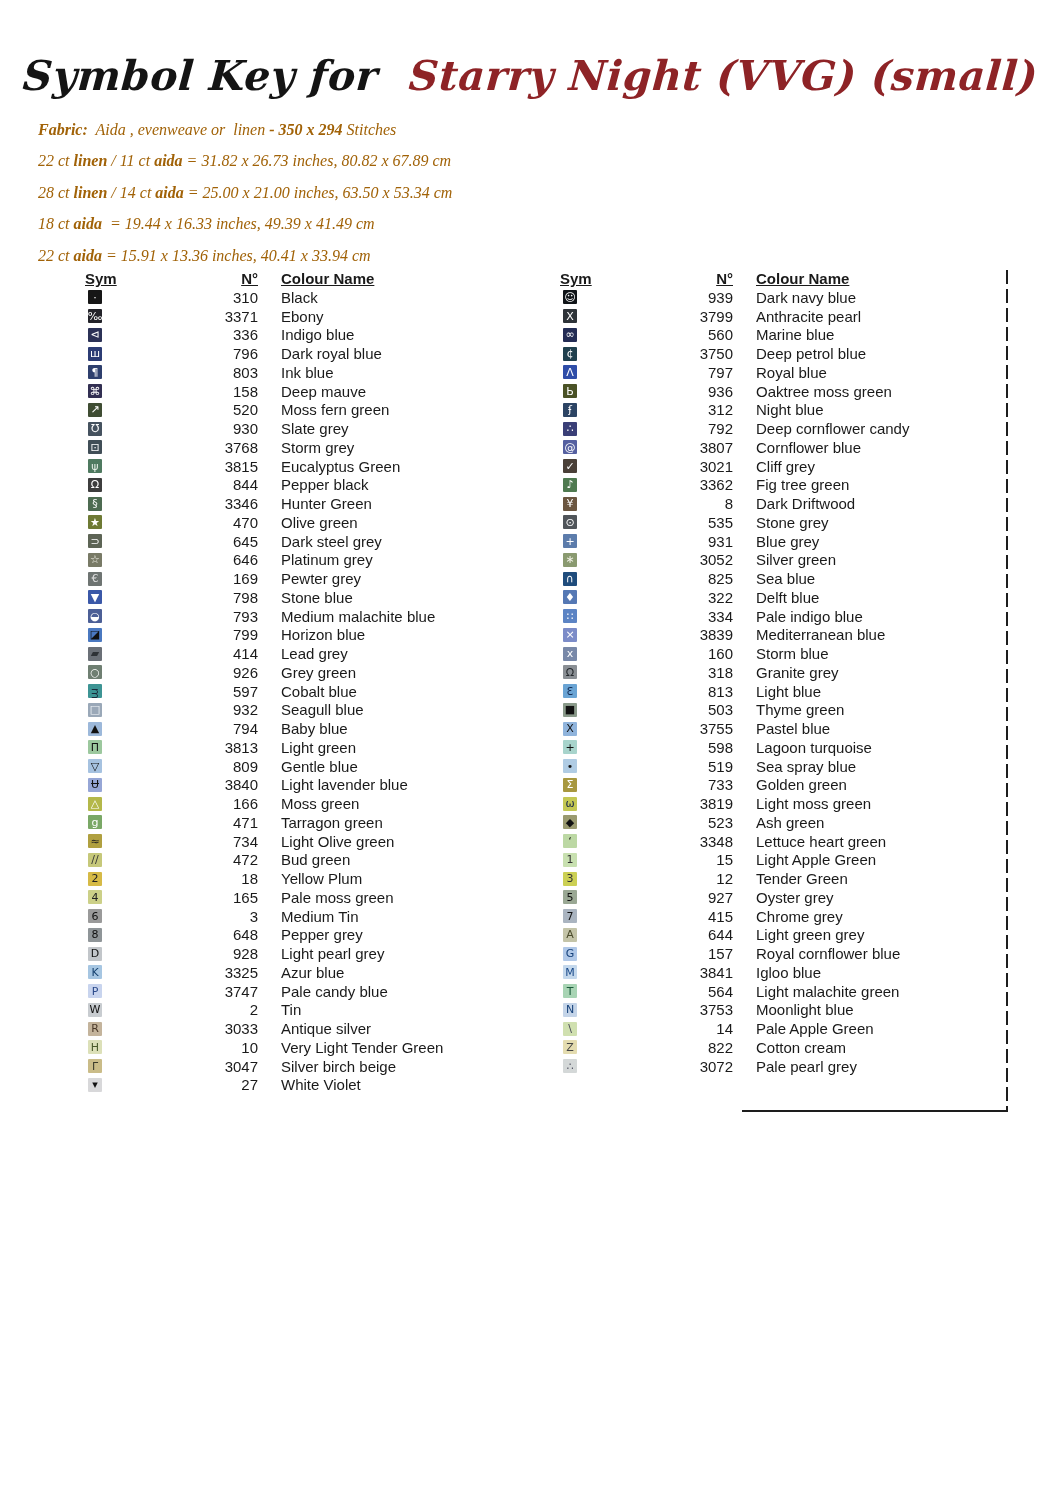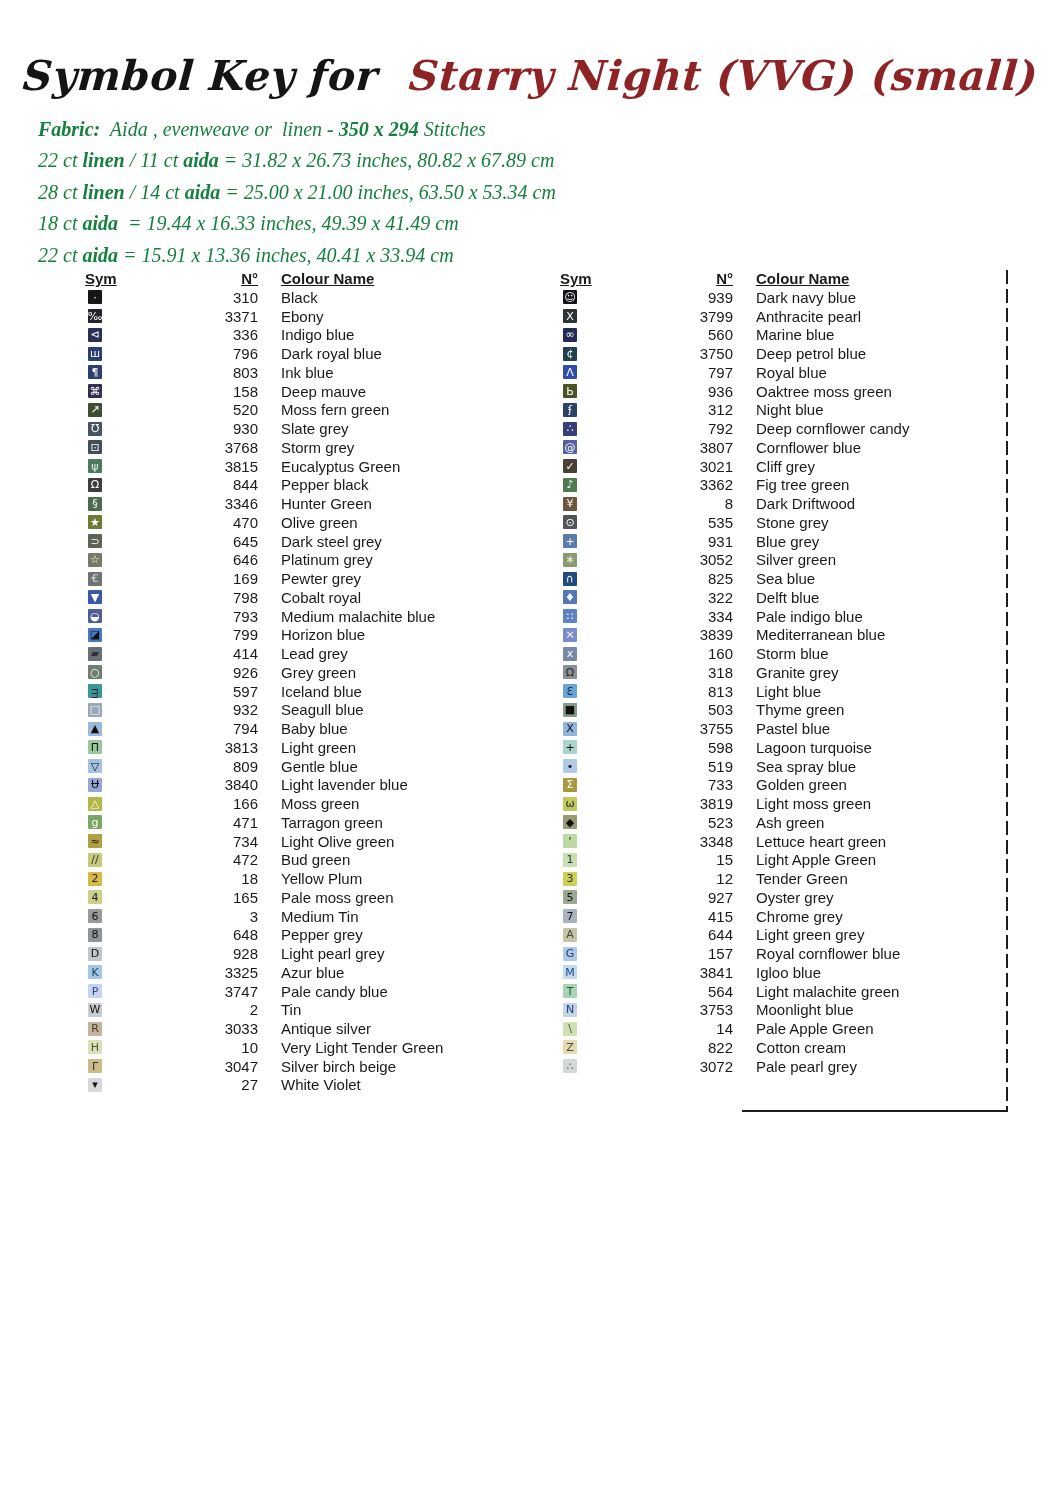--- a/index.html
+++ b/index.html
@@ -15,21 +15,21 @@
     font-family:"DejaVu Serif",serif;font-style:italic;font-weight:bold;
     font-size:41px;letter-spacing:0.5px;white-space:nowrap;
   }
   .title .t-prefix{color:#141414;transform:skewX(-4deg);display:inline-block;}
   .title .t-name{display:inline-block;margin-left:16px;transform:skewX(-4deg);}
 
   
   .fabric{
     position:absolute;left:38px;top:114px;width:980px;
     font-family:"Liberation Serif",serif;font-style:italic;
-    font-size:20px;line-height:31.4px;color:#15803d;white-space:pre-wrap;
+    font-size:16px;line-height:31.4px;color:#a16207;white-space:pre-wrap;
   }
   .fabric .b{font-weight:bold;}
 
   
   .key-col{position:absolute;top:269px;}
   .key-col.c0{left:85px;}
   .key-col.c1{left:560px;}
   .krow{display:flex;align-items:center;height:18.75px;font-size:15px;}
   .khead{height:19px;font-weight:bold;}
   .khead .hsym{width:40px;text-decoration:underline;}
@@ -145,21 +145,21 @@
         <span class="cname">Platinum grey</span>
       </div>
       <div class="krow">
         <span class="tile" style="background: rgb(110, 116, 114); color: rgb(224, 224, 224);">€</span>
         <span class="num">169</span>
         <span class="cname">Pewter grey</span>
       </div>
       <div class="krow">
         <span class="tile" style="background: rgb(58, 88, 168); color: rgb(255, 255, 255);">▼</span>
         <span class="num">798</span>
-        <span class="cname">Cobalt royal</span>
+        <span class="cname">Stone blue</span>
       </div>
       <div class="krow">
         <span class="tile" style="background: rgb(76, 95, 150); color: rgb(255, 255, 255);">◒</span>
         <span class="num">793</span>
         <span class="cname">Medium malachite blue</span>
       </div>
       <div class="krow">
         <span class="tile" style="background: rgb(74, 120, 192); color: rgb(17, 17, 17);">◪</span>
         <span class="num">799</span>
         <span class="cname">Horizon blue</span>
@@ -170,21 +170,21 @@
         <span class="cname">Lead grey</span>
       </div>
       <div class="krow">
         <span class="tile" style="background: rgb(111, 127, 114); color: rgb(255, 255, 255);">○</span>
         <span class="num">926</span>
         <span class="cname">Grey green</span>
       </div>
       <div class="krow">
         <span class="tile" style="background: rgb(61, 148, 148); color: rgb(26, 42, 58);">ᴟ</span>
         <span class="num">597</span>
-        <span class="cname">Iceland blue</span>
+        <span class="cname">Cobalt blue</span>
       </div>
       <div class="krow">
         <span class="tile" style="background: rgb(154, 168, 184); color: rgb(244, 247, 250);">□</span>
         <span class="num">932</span>
         <span class="cname">Seagull blue</span>
       </div>
       <div class="krow">
         <span class="tile" style="background: rgb(156, 184, 218); color: rgb(17, 17, 17);">▲</span>
         <span class="num">794</span>
         <span class="cname">Baby blue</span>

